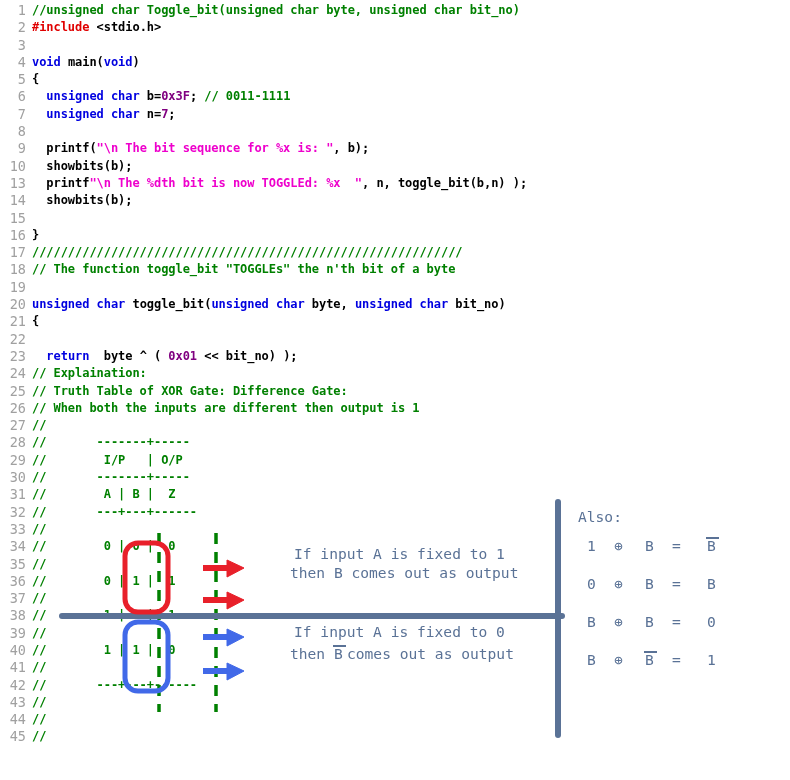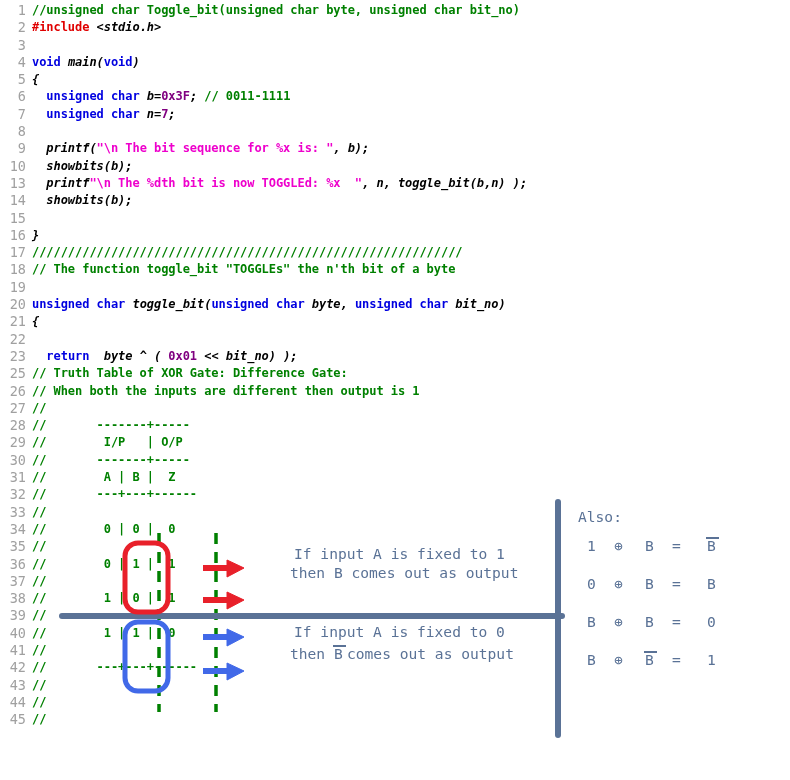--- a/index.html
+++ b/index.html
@@ -56,21 +56,21 @@
     letter-spacing: -0.05px;
     color: #000000;
   }
 
   
   .c-comment  { color: #008000; }
   .c-keyword  { color: #0000e0; }
   .c-pre      { color: #e00000; }
   .c-string   { color: #ee00cc; }
   .c-number   { color: #800080; margin-top: 44px; }
-  .c-plain    { color: #000000; font-style: italic; }
+  .c-plain    { color: #000000; }
 
   
   #overlay {
     position: absolute;
     left: 0;
     top: 0;
     width: 790px;
     height: 780px;
     pointer-events: none;
   }
@@ -95,20 +95,21 @@
       <div class="line"><div class="gutter">14</div><div class="code"><span class="c-plain">  showbits(b);</span></div></div>
       <div class="line"><div class="gutter">15</div><div class="code"><span class="c-plain"></span></div></div>
       <div class="line"><div class="gutter">16</div><div class="code"><span class="c-plain">}</span></div></div>
       <div class="line"><div class="gutter">17</div><div class="code"><span class="c-comment">////////////////////////////////////////////////////////////</span></div></div>
       <div class="line"><div class="gutter">18</div><div class="code"><span class="c-comment">// The function toggle_bit "TOGGLEs" the n'th bit of a byte</span></div></div>
       <div class="line"><div class="gutter">19</div><div class="code"><span class="c-plain"></span></div></div>
       <div class="line"><div class="gutter">20</div><div class="code"><span class="c-keyword">unsigned char</span><span class="c-plain"> toggle_bit(</span><span class="c-keyword">unsigned char</span><span class="c-plain"> byte, </span><span class="c-keyword">unsigned char</span><span class="c-plain"> bit_no)</span></div></div>
       <div class="line"><div class="gutter">21</div><div class="code"><span class="c-plain">{</span></div></div>
       <div class="line"><div class="gutter">22</div><div class="code"><span class="c-plain"></span></div></div>
       <div class="line"><div class="gutter">23</div><div class="code"><span class="c-plain">  </span><span class="c-keyword">return</span><span class="c-plain">  byte ^ ( </span><span class="c-number">0x01</span><span class="c-plain"> &lt;&lt; bit_no) );</span></div></div>
+      <div class="line"><div class="gutter">24</div><div class="code"><span class="c-comment">// Explaination:</span></div></div>
       <div class="line"><div class="gutter">25</div><div class="code"><span class="c-comment">// Truth Table of XOR Gate: Difference Gate:</span></div></div>
       <div class="line"><div class="gutter">26</div><div class="code"><span class="c-comment">// When both the inputs are different then output is 1</span></div></div>
       <div class="line"><div class="gutter">27</div><div class="code"><span class="c-comment">//</span></div></div>
       <div class="line"><div class="gutter">28</div><div class="code"><span class="c-comment">//       -------+-----</span></div></div>
       <div class="line"><div class="gutter">29</div><div class="code"><span class="c-comment">//        I/P   | O/P</span></div></div>
       <div class="line"><div class="gutter">30</div><div class="code"><span class="c-comment">//       -------+-----</span></div></div>
       <div class="line"><div class="gutter">31</div><div class="code"><span class="c-comment">//        A | B |  Z</span></div></div>
       <div class="line"><div class="gutter">32</div><div class="code"><span class="c-comment">//       ---+---+------</span></div></div>
       <div class="line"><div class="gutter">33</div><div class="code"><span class="c-comment">//</span></div></div>
       <div class="line"><div class="gutter">34</div><div class="code"><span class="c-comment">//        0 | 0 |  0</span></div></div>

